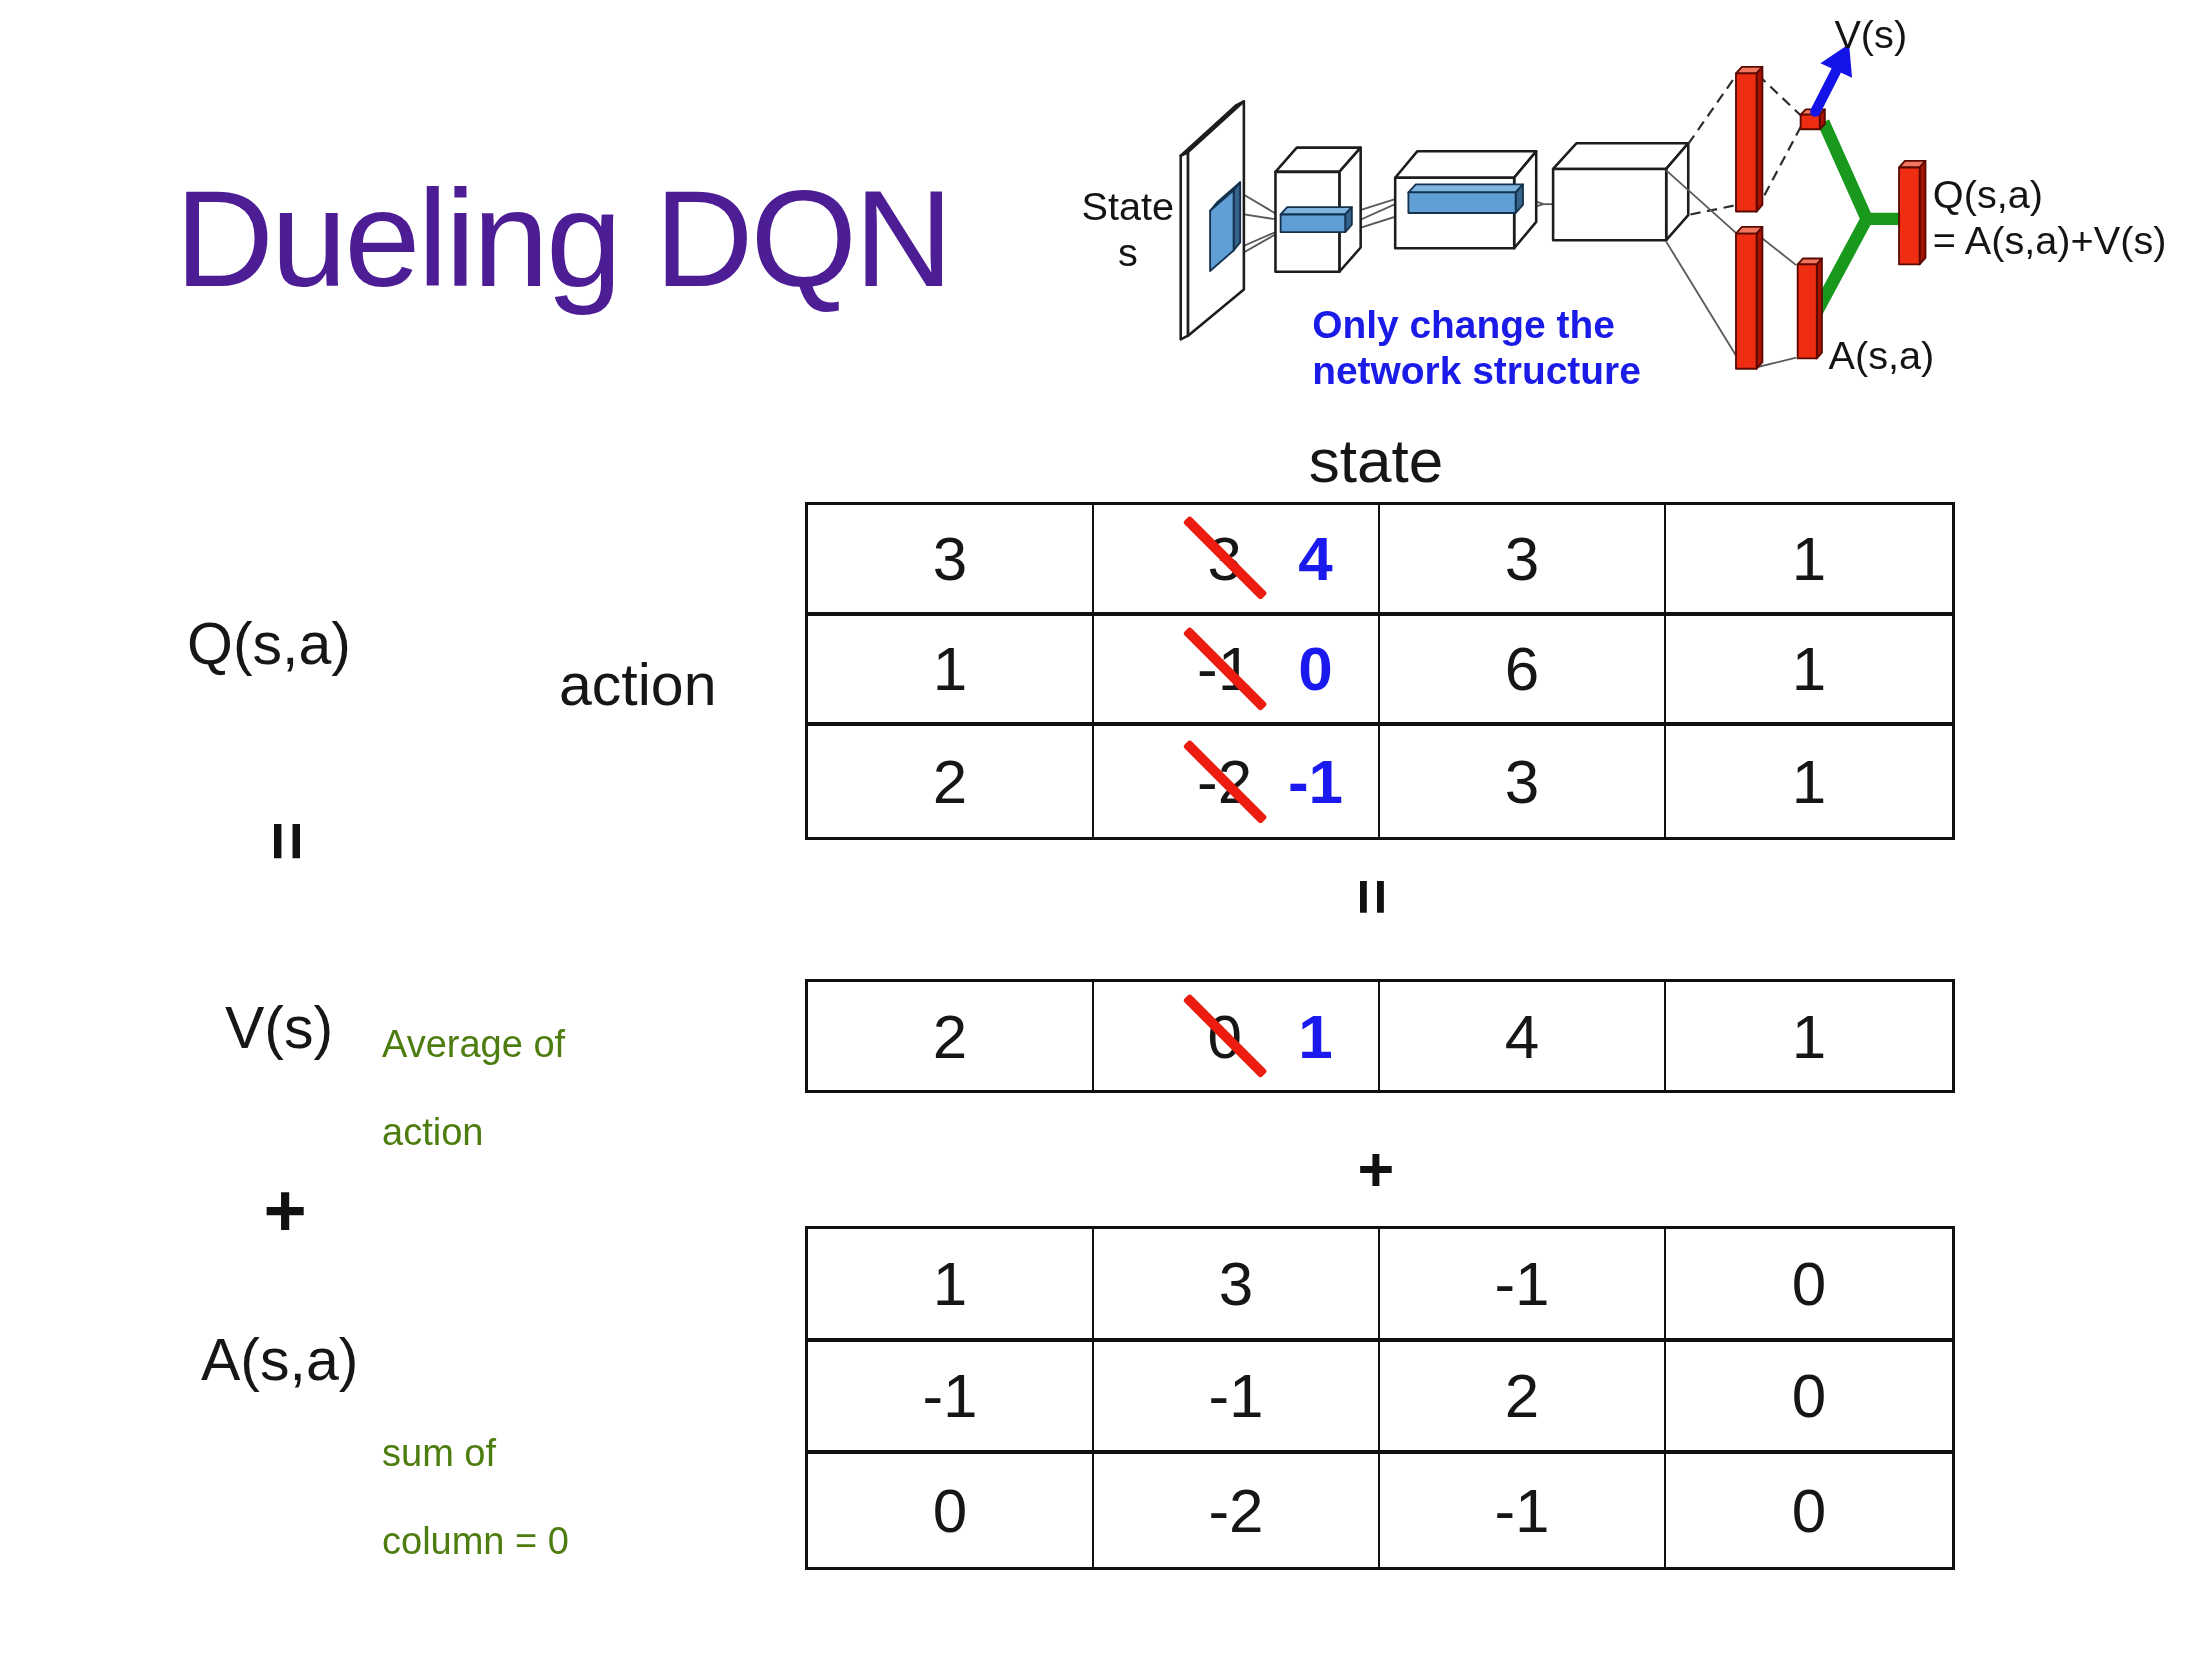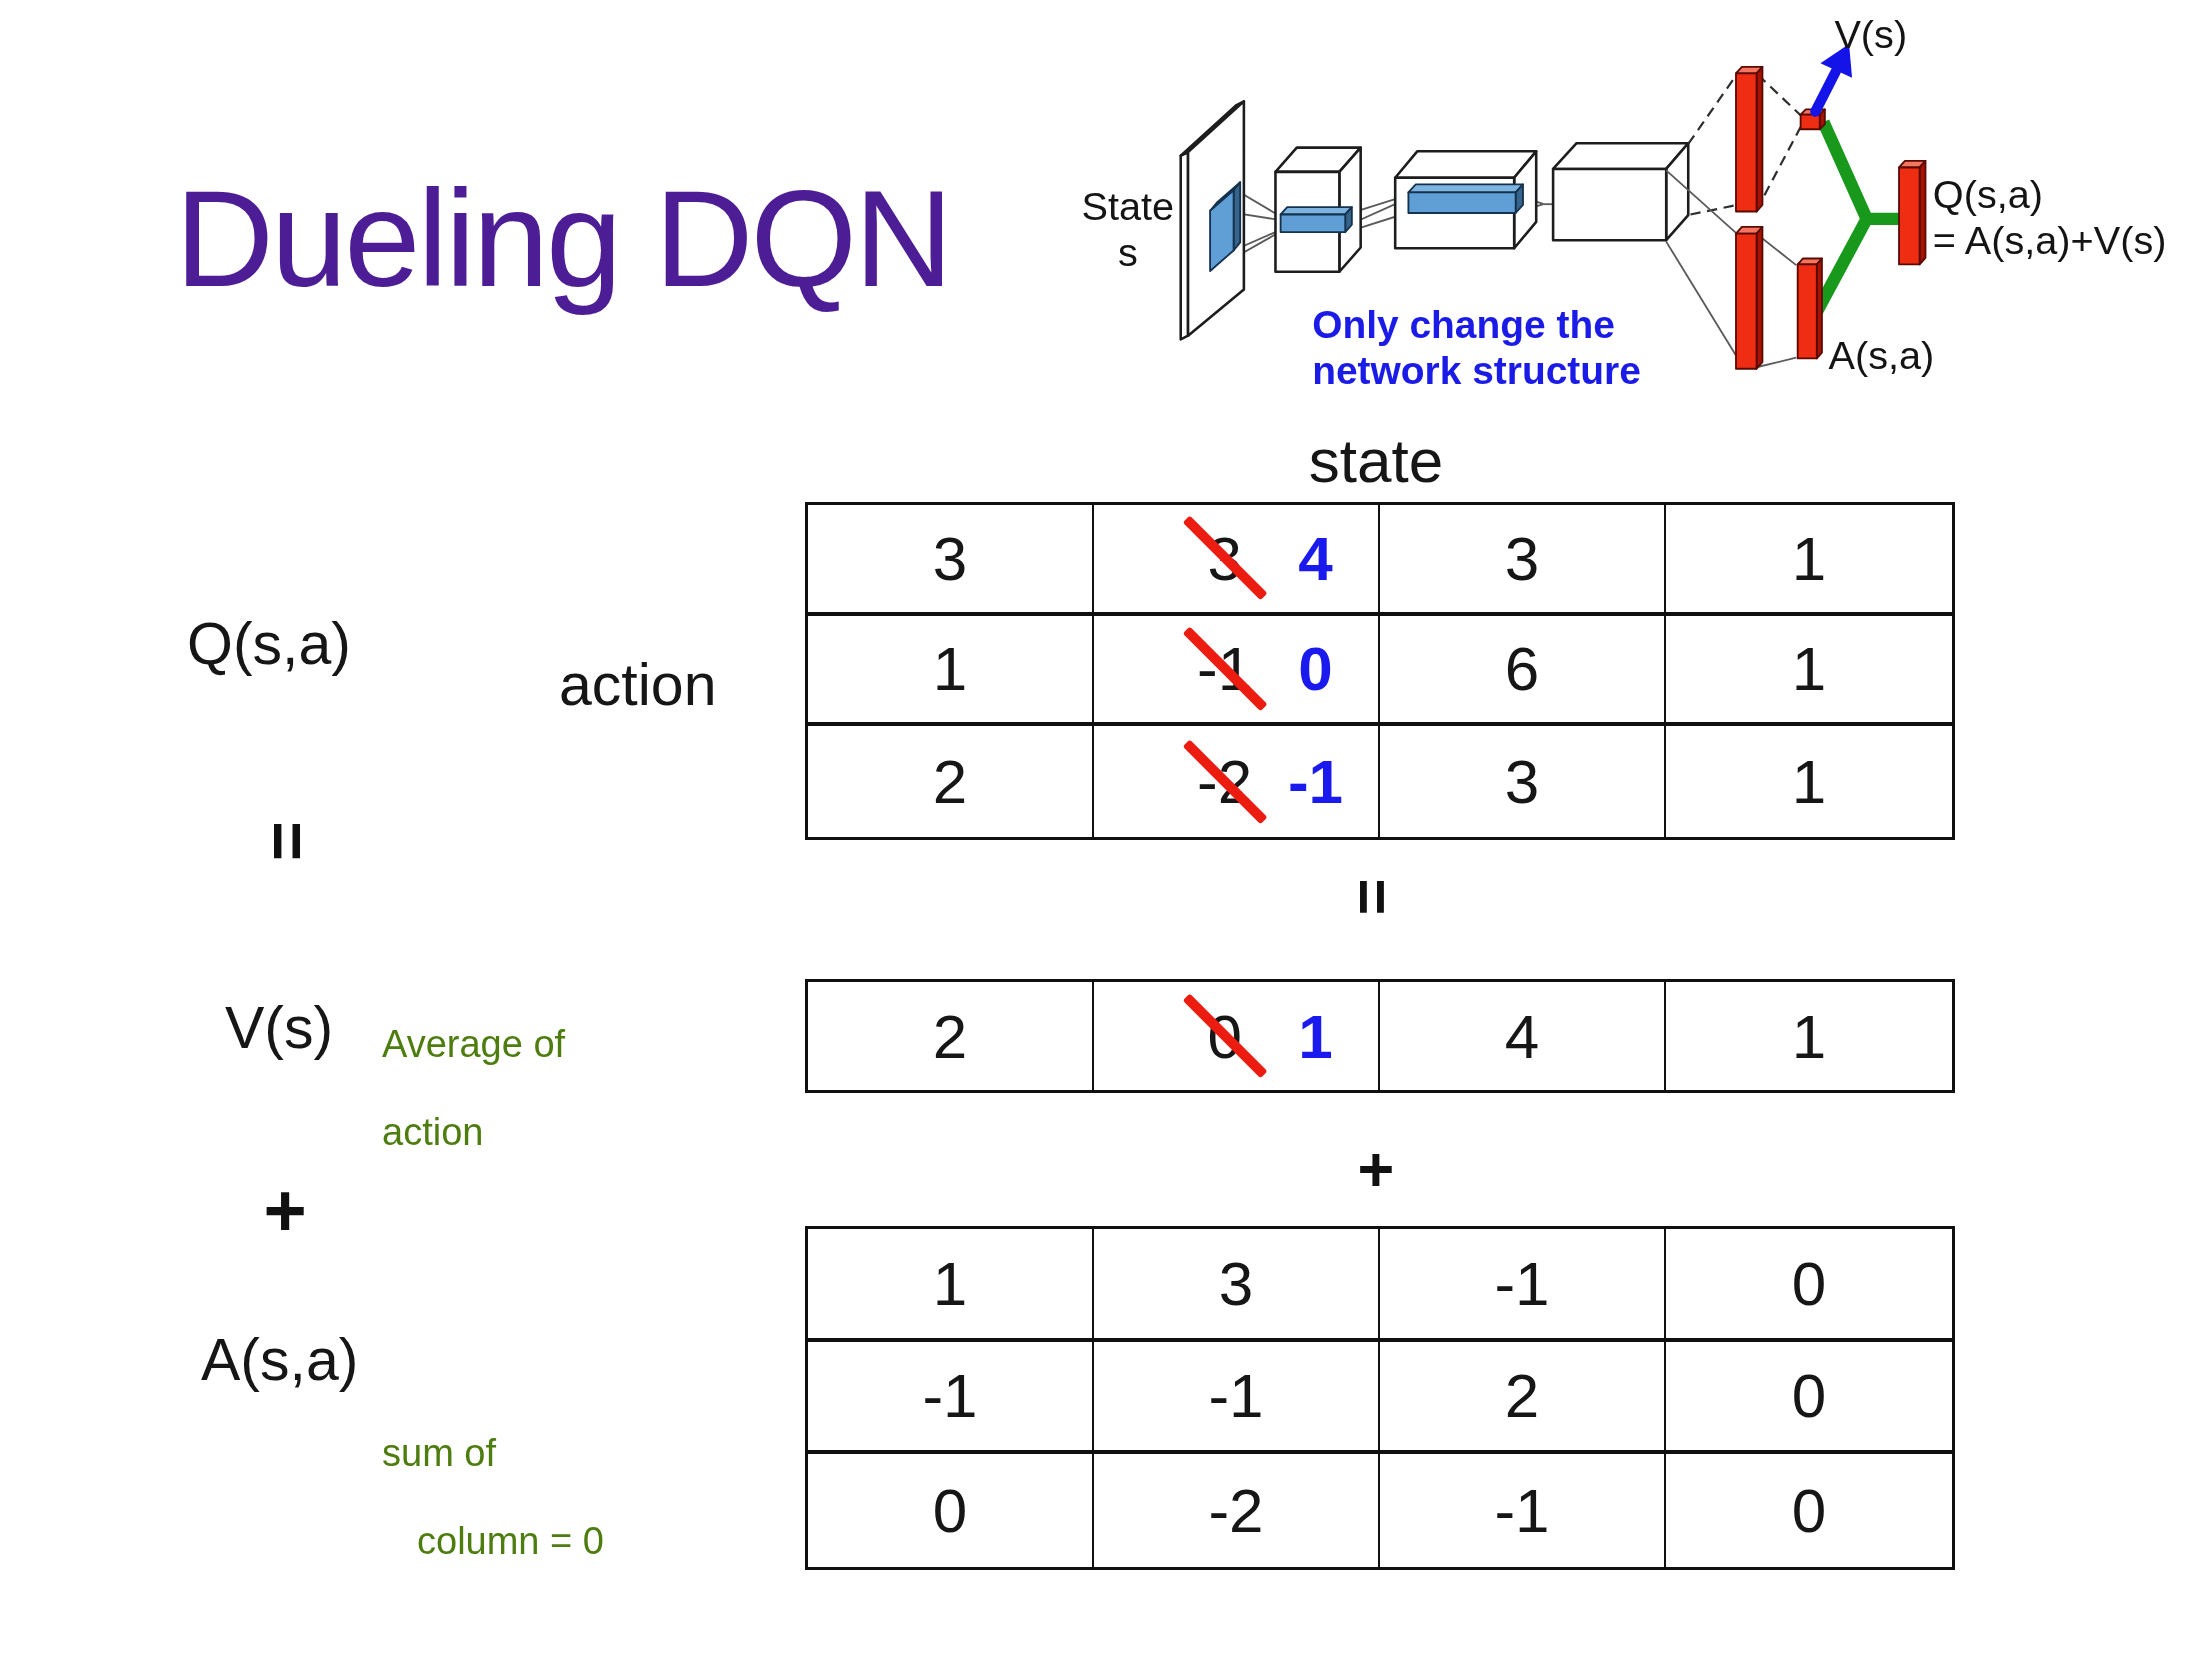--- a/index.html
+++ b/index.html
@@ -46,21 +46,21 @@
   .rot90 > span { transform:rotate(90deg); }
   #eq-left    { left:240px;  top:797px; font-size:68px; }
   #eq-center  { left:1325px; top:853px; font-size:63px; }
   #plus-left  { left:237px;  top:1166px; font-size:74px; }
   #plus-center{ left:1328px; top:1125px; font-size:63px; }
 
   .bluenote { position:absolute; font-size:38px; color:#4d7c0f; white-space:nowrap; }
   #avg1 { left:382px; top:1023px; }
   #avg2 { left:382px; top:1111px; }
   #sum1 { left:382px; top:1432px; }
-  #sum2 { left:382px; top:1520px;margin-left:35px; }
+  #sum2 { left:382px; top:1520px; }
 
   
   #net { left:1029px; top:0; }
   #net text { font-family:"Liberation Sans", sans-serif; }
   .boxface  { fill:#ffffff; stroke:#1d1d1d; stroke-width:3.5; stroke-linejoin:round; }
   .convface { stroke:#14324e; stroke-width:2.5; stroke-linejoin:round; }
   .fan   { stroke:#5a5a5a; stroke-width:2.5; fill:none; }
   .dash  { stroke:#2e2e2e; stroke-width:3;   fill:none; stroke-dasharray:14 9; }
   .redfront { fill:#ee2d13; stroke:#5a0a00; stroke-width:2.5; stroke-linejoin:round; }
   .redtop   { fill:#f4765e; stroke:#5a0a00; stroke-width:2.5; stroke-linejoin:round; }

